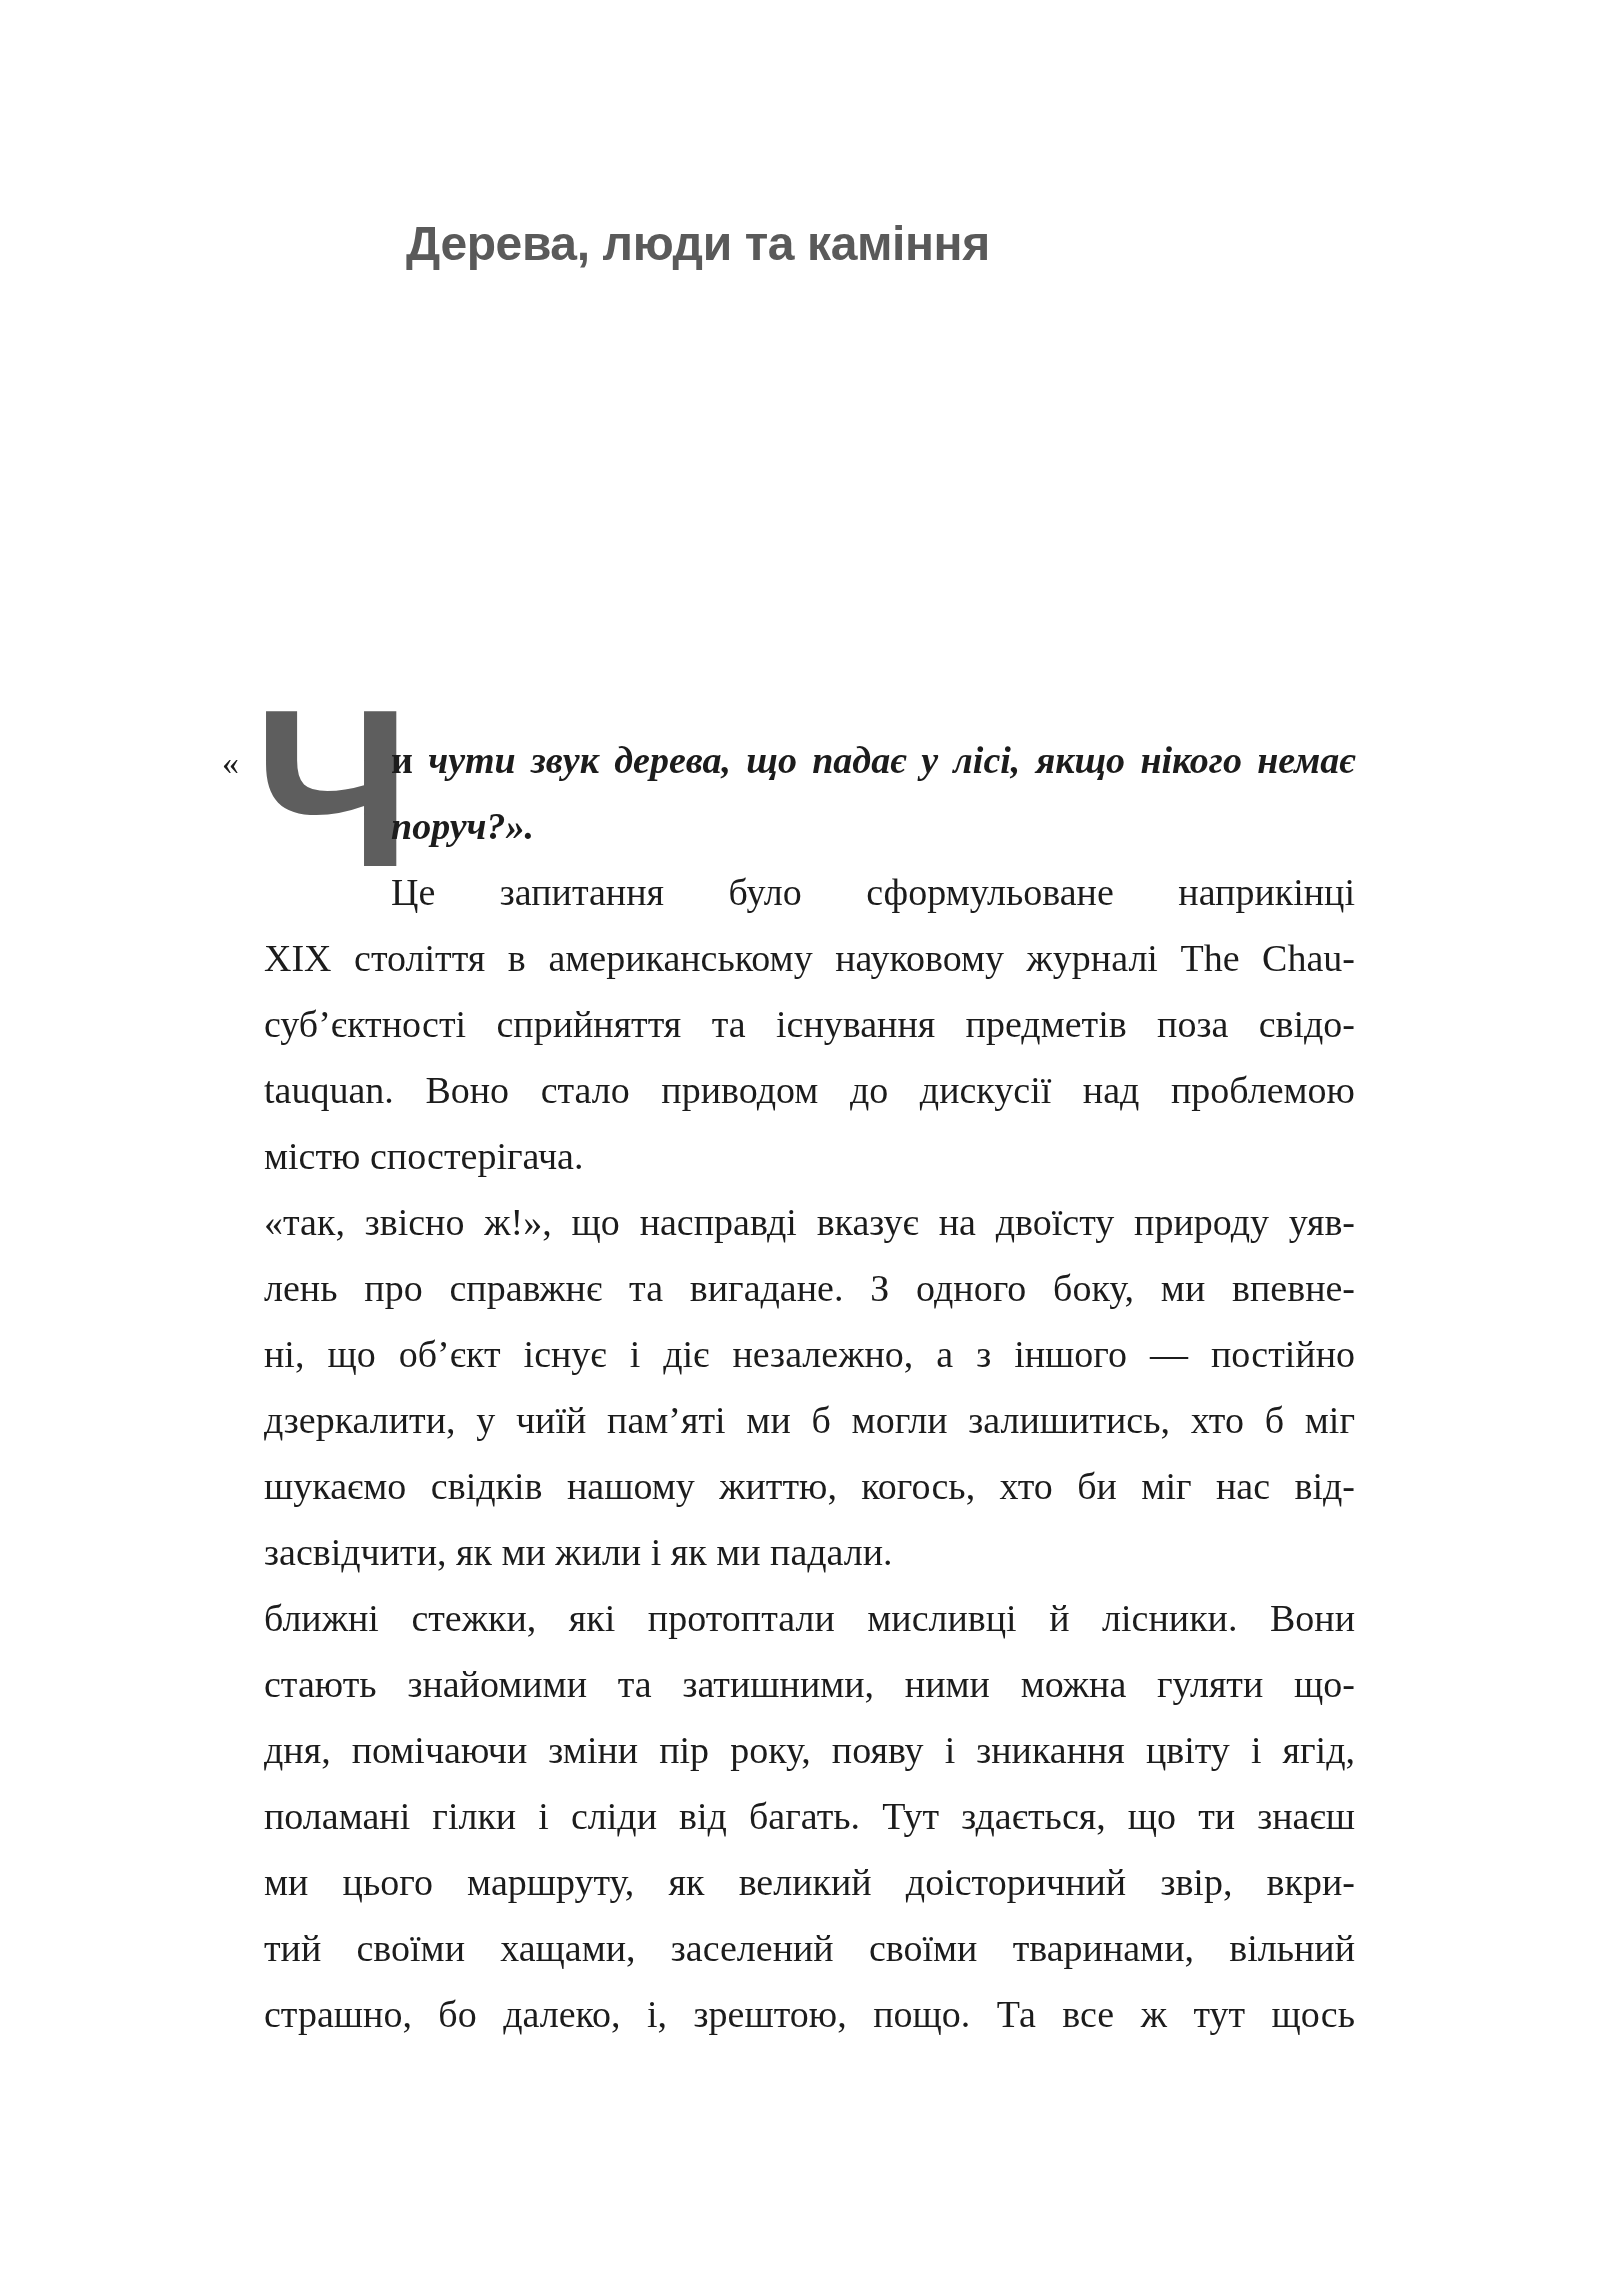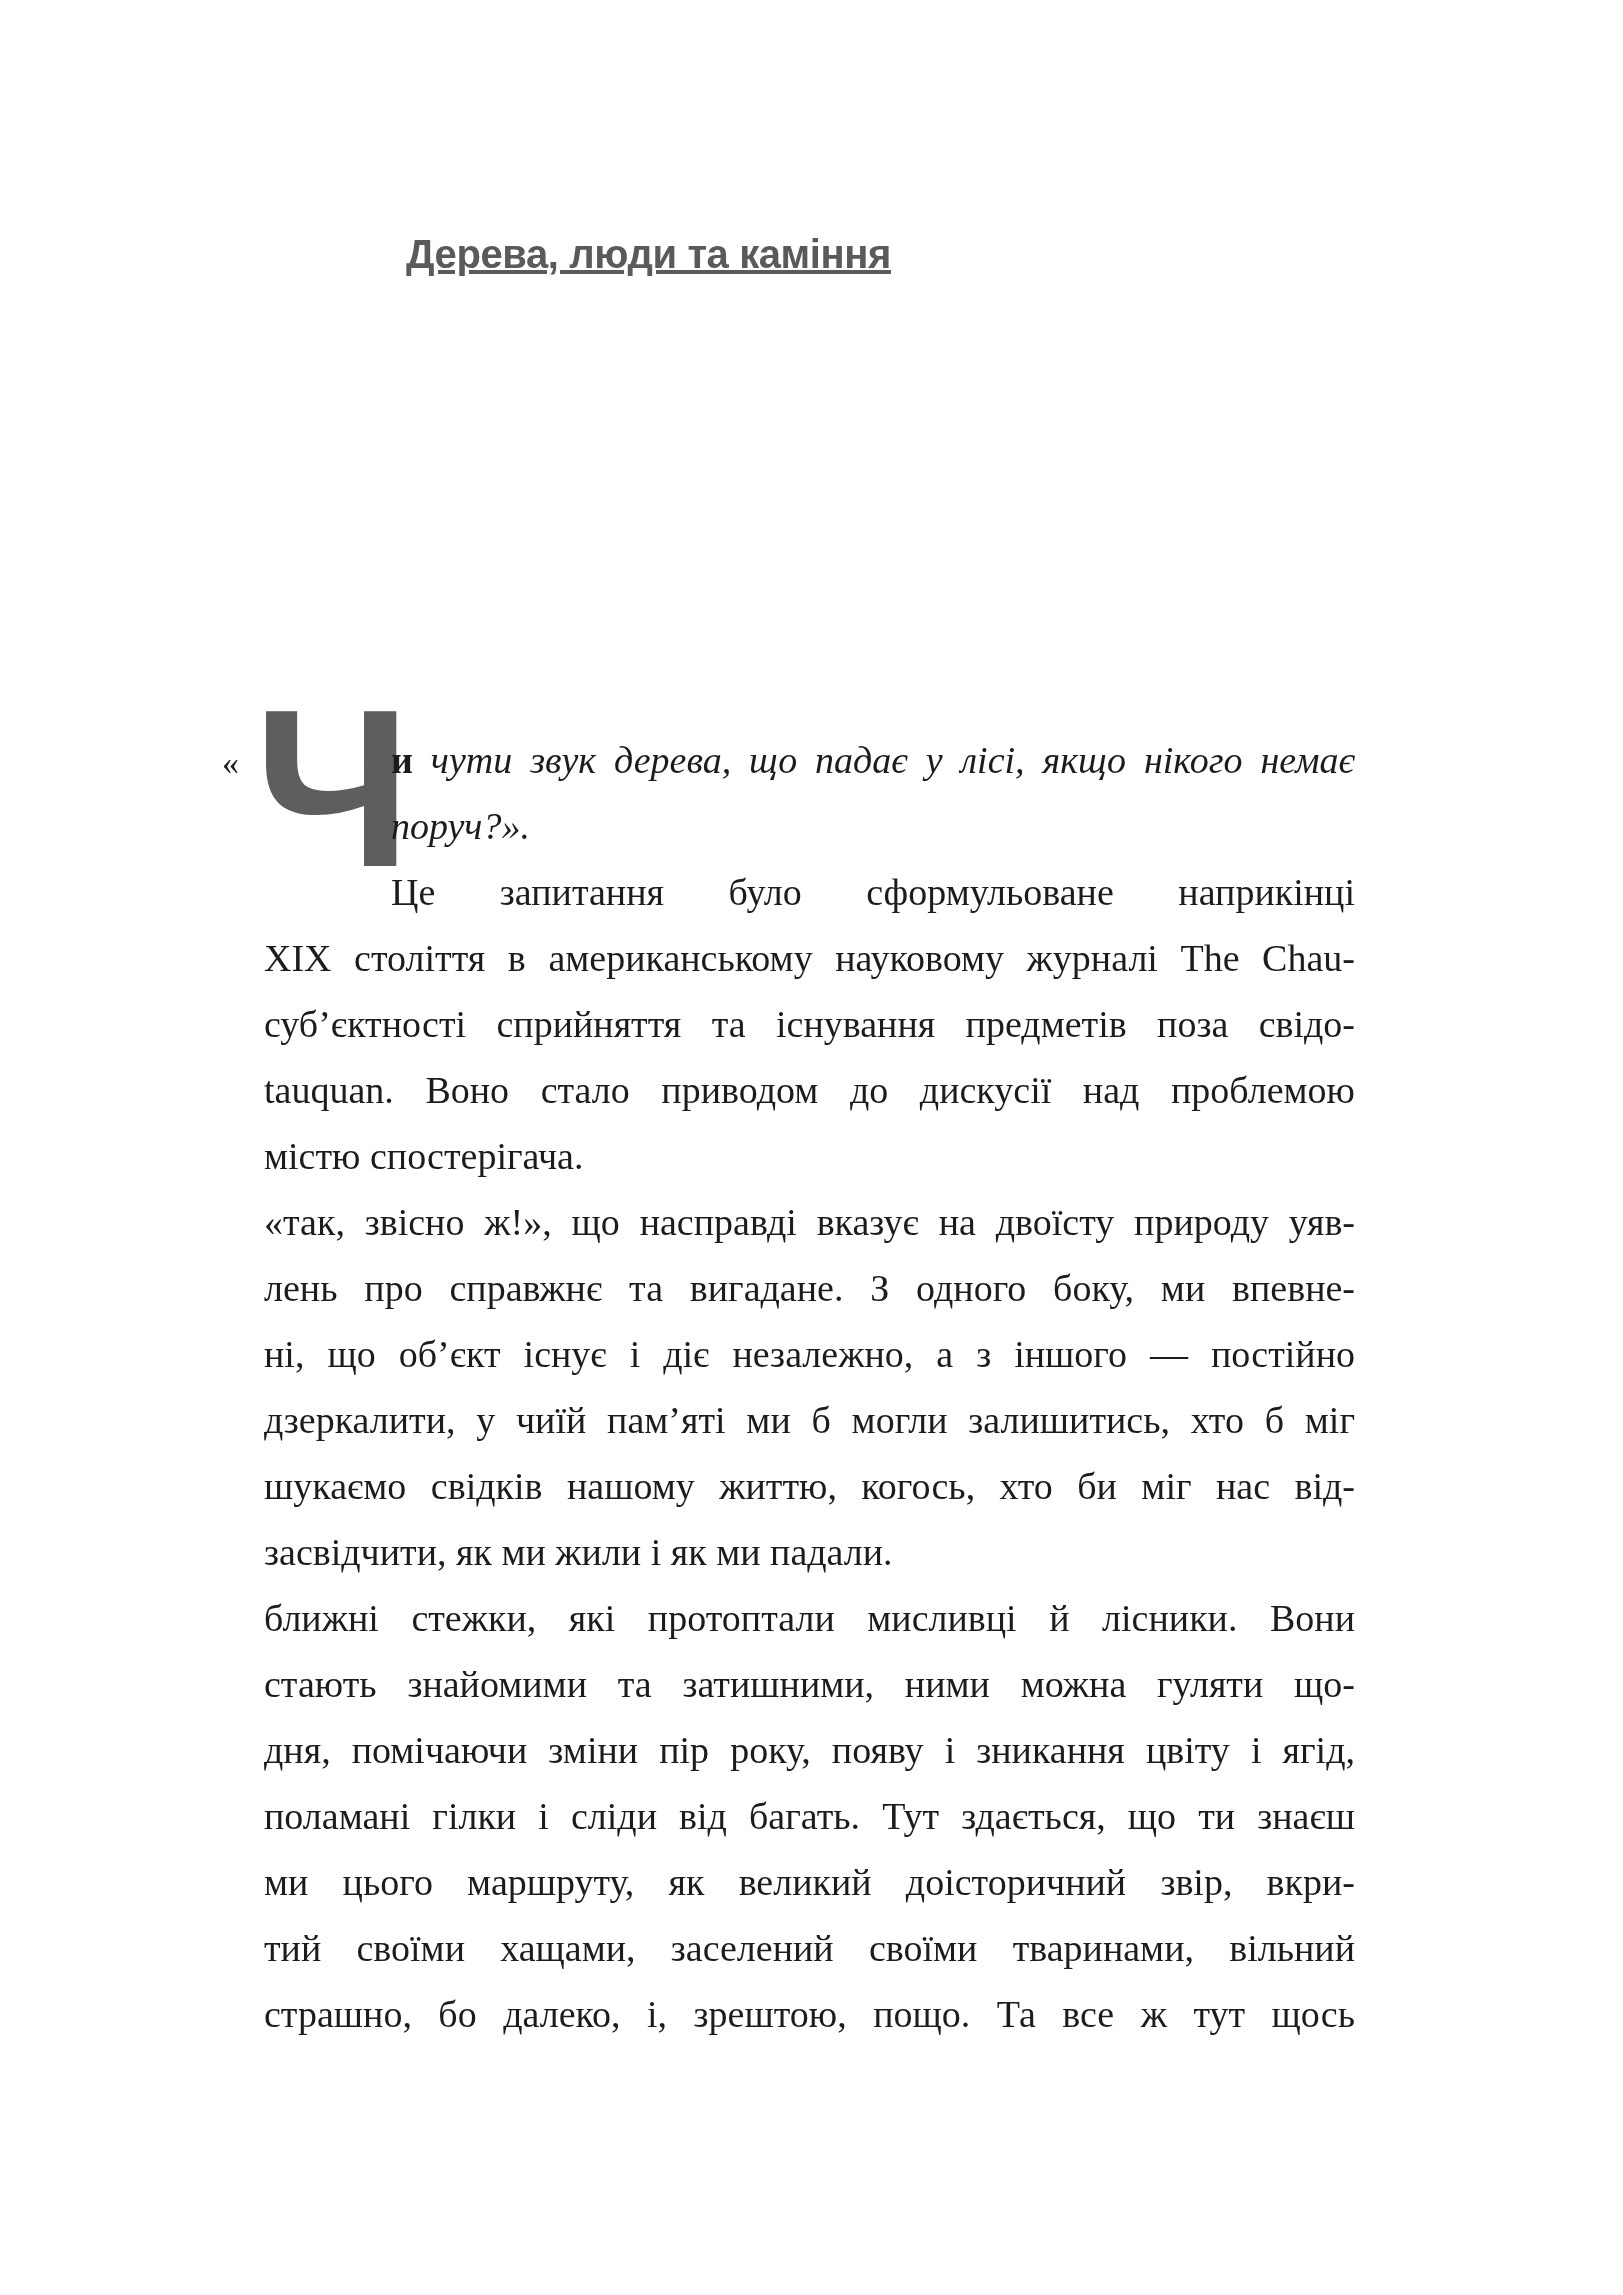--- a/index.html
+++ b/index.html
@@ -15,28 +15,27 @@
     }
     .page {
       position: absolute;
       left: 0; top: 0;
       width: 1623px; height: 2295px;
       background: #ffffff;
     }
     .chapter-title {
       position: absolute;
       left: 406px;
-      top: 232px;
+      top: 216px;
       font-family: "Liberation Sans", sans-serif;
       font-weight: bold;
-      font-size: 40px;
+      font-size: 48px;
       color: #5a5a5a;
       letter-spacing: -0.4px;
       white-space: nowrap;
-      text-decoration: underline;
     }
     .body-text {
       position: absolute;
       left: 264px;
       top: 727px;
       width: 1091px;
       font-family: "Liberation Serif", serif;
       font-size: 38px;
       line-height: 66px;
       color: #1c1c1c;
@@ -76,20 +75,21 @@
       position: absolute;
       left: 391px;
       width: 964px;
     }
     .lead-word {
       font-weight: bold;
       font-style: normal;
     }
     .italic {
       font-style: italic;
+      font-weight: bold;
     }
   </style>
 </head>
 <body>
 
 <div class="page">
 
   <h1 class="chapter-title" style="margin:0;">Дерева, люди та каміння</h1>
 
   <span class="open-quote">«</span>

